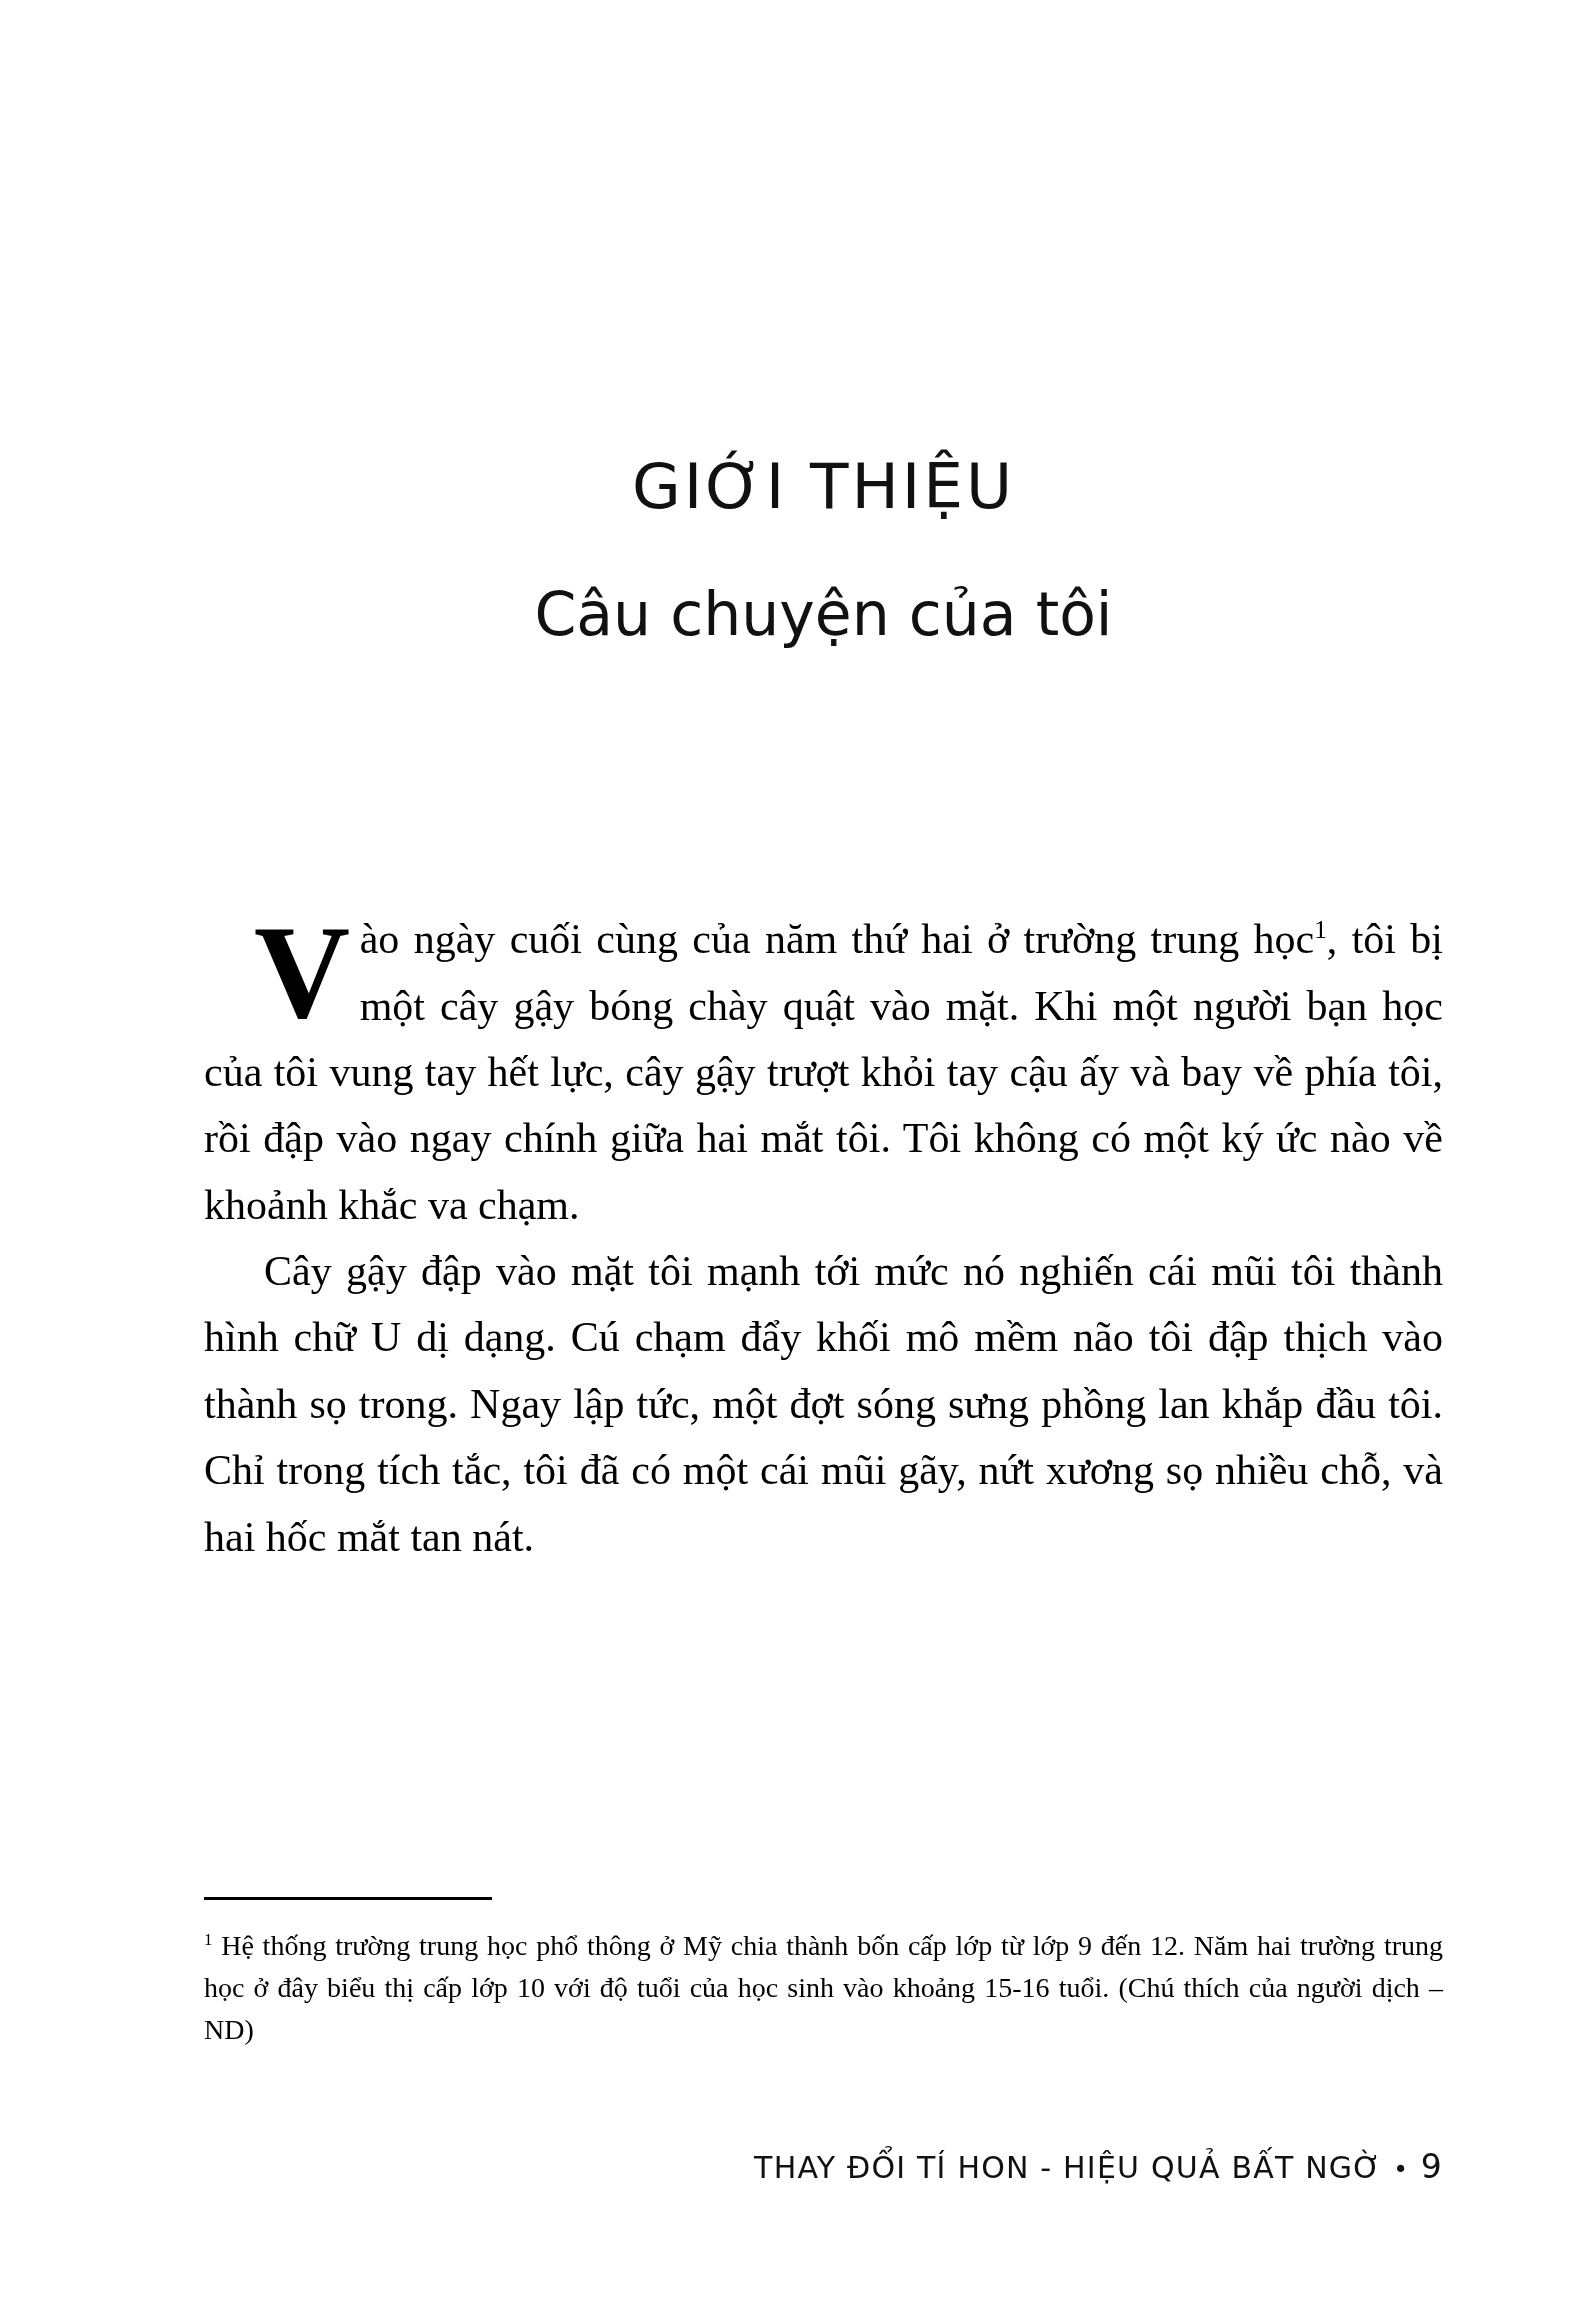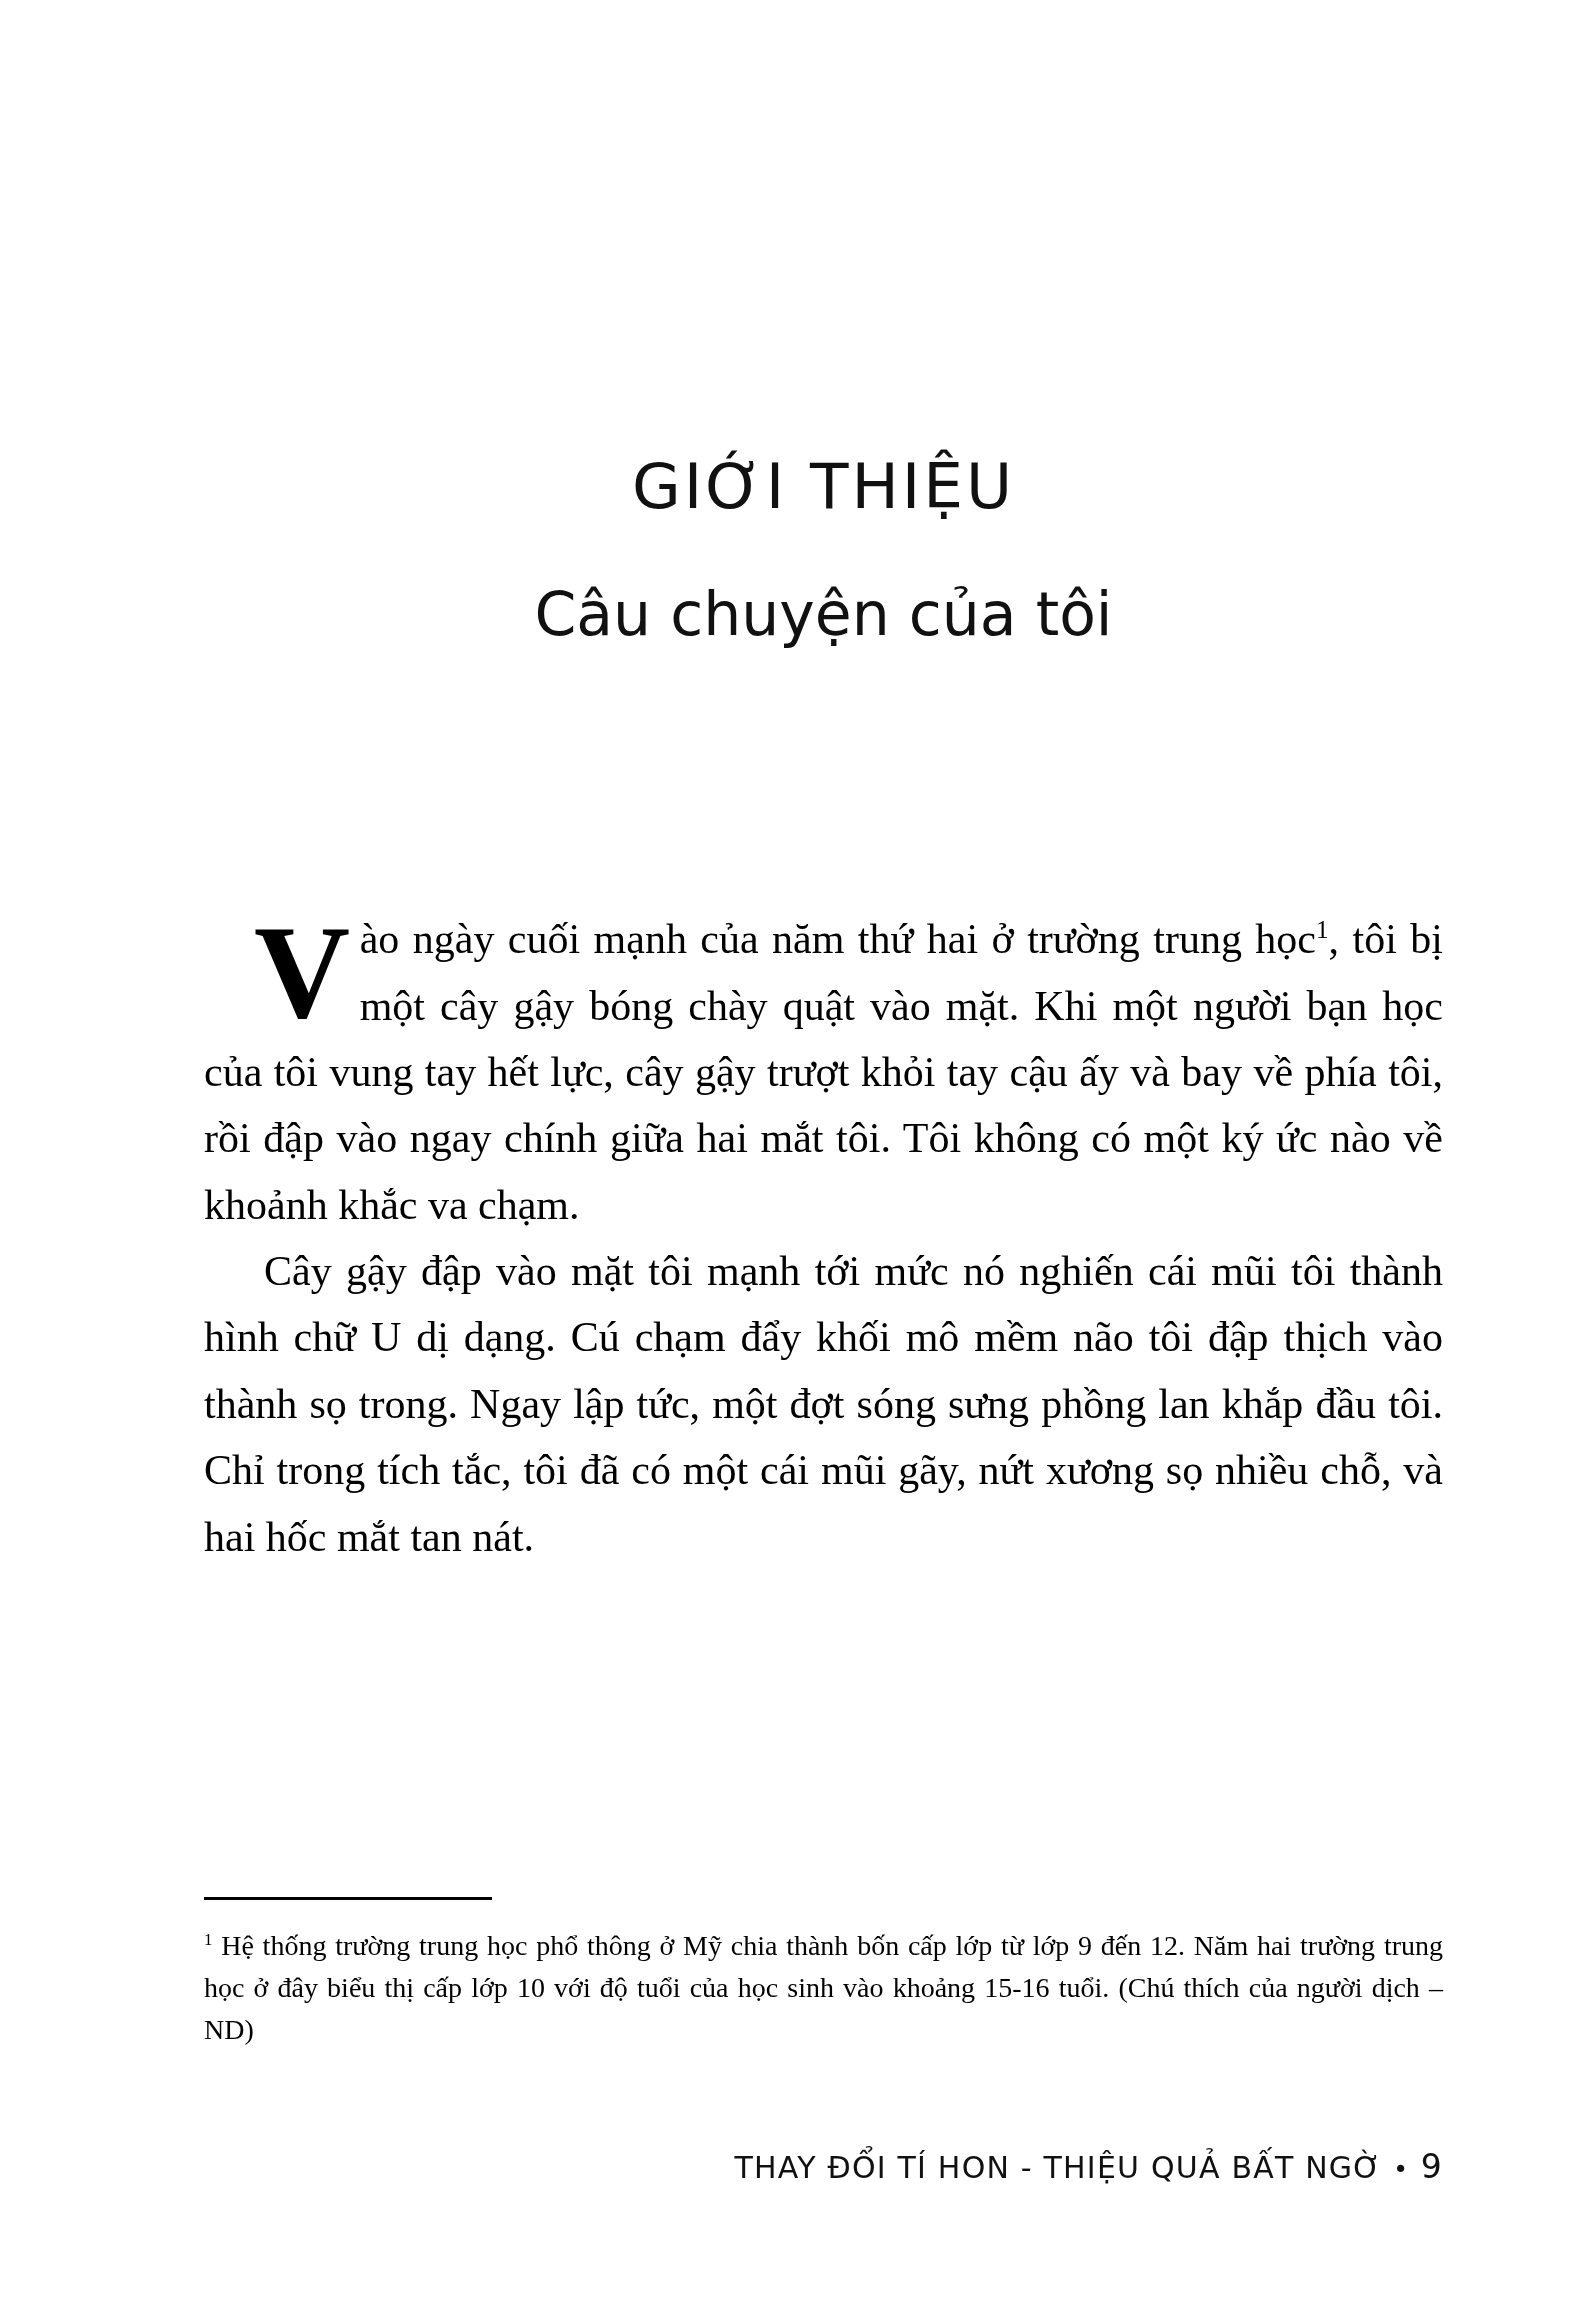--- a/index.html
+++ b/index.html
@@ -128,29 +128,29 @@
 <div class="page">
   <div class="content">
 
     <div class="heading-block">
       <div class="chapter-label">GIỚI THIỆU</div>
       <div class="chapter-title">Câu chuyện của tôi</div>
     </div>
 
     <div class="body-block">
       <p class="para dropcap-para">
-        <span class="dropcap">V</span><span>ào ngày cuối mạnh của năm thứ hai ở trường trung học</span><sup class="fn">1</sup><span>, tôi bị một cây gậy bóng chày quật vào mặt. Khi một người bạn học của tôi vung tay hết lực, cây gậy trượt khỏi tay cậu ấy và bay về phía tôi, rồi đập vào ngay chính giữa hai mắt tôi. Tôi không có một ký ức nào về khoảnh khắc va chạm.</span>
+        <span class="dropcap">V</span><span>ào ngày cuối cùng của năm thứ hai ở trường trung học</span><sup class="fn">1</sup><span>, tôi bị một cây gậy bóng chày quật vào mặt. Khi một người bạn học của tôi vung tay hết lực, cây gậy trượt khỏi tay cậu ấy và bay về phía tôi, rồi đập vào ngay chính giữa hai mắt tôi. Tôi không có một ký ức nào về khoảnh khắc va chạm.</span>
       </p>
       <p class="para">Cây gậy đập vào mặt tôi mạnh tới mức nó nghiến cái mũi tôi thành hình chữ U dị dạng. Cú chạm đẩy khối mô mềm não tôi đập thịch vào thành sọ trong. Ngay lập tức, một đợt sóng sưng phồng lan khắp đầu tôi. Chỉ trong tích tắc, tôi đã có một cái mũi gãy, nứt xương sọ nhiều chỗ, và hai hốc mắt tan nát.</p>
     </div>
 
     <div class="footnote-area">
       <div class="footnote-rule"></div>
       <p class="footnote-text"><sup class="fn">1</sup><span> Hệ thống trường trung học phổ thông ở Mỹ chia thành bốn cấp lớp từ lớp 9 đến 12. Năm hai trường trung học ở đây biểu thị cấp lớp 10 với độ tuổi của học sinh vào khoảng 15-16 tuổi. (Chú thích của người dịch – ND)</span></p>
     </div>
 
     <div class="footer">
-      <span>THAY ĐỔI TÍ HON - THIỆU QUẢ BẤT NGỜ</span><span class="dot">•</span><span class="pagenum">9</span>
+      <span>THAY ĐỔI TÍ HON - HIỆU QUẢ BẤT NGỜ</span><span class="dot">•</span><span class="pagenum">9</span>
     </div>
 
   </div>
 </div>
 
 
 </body></html>

